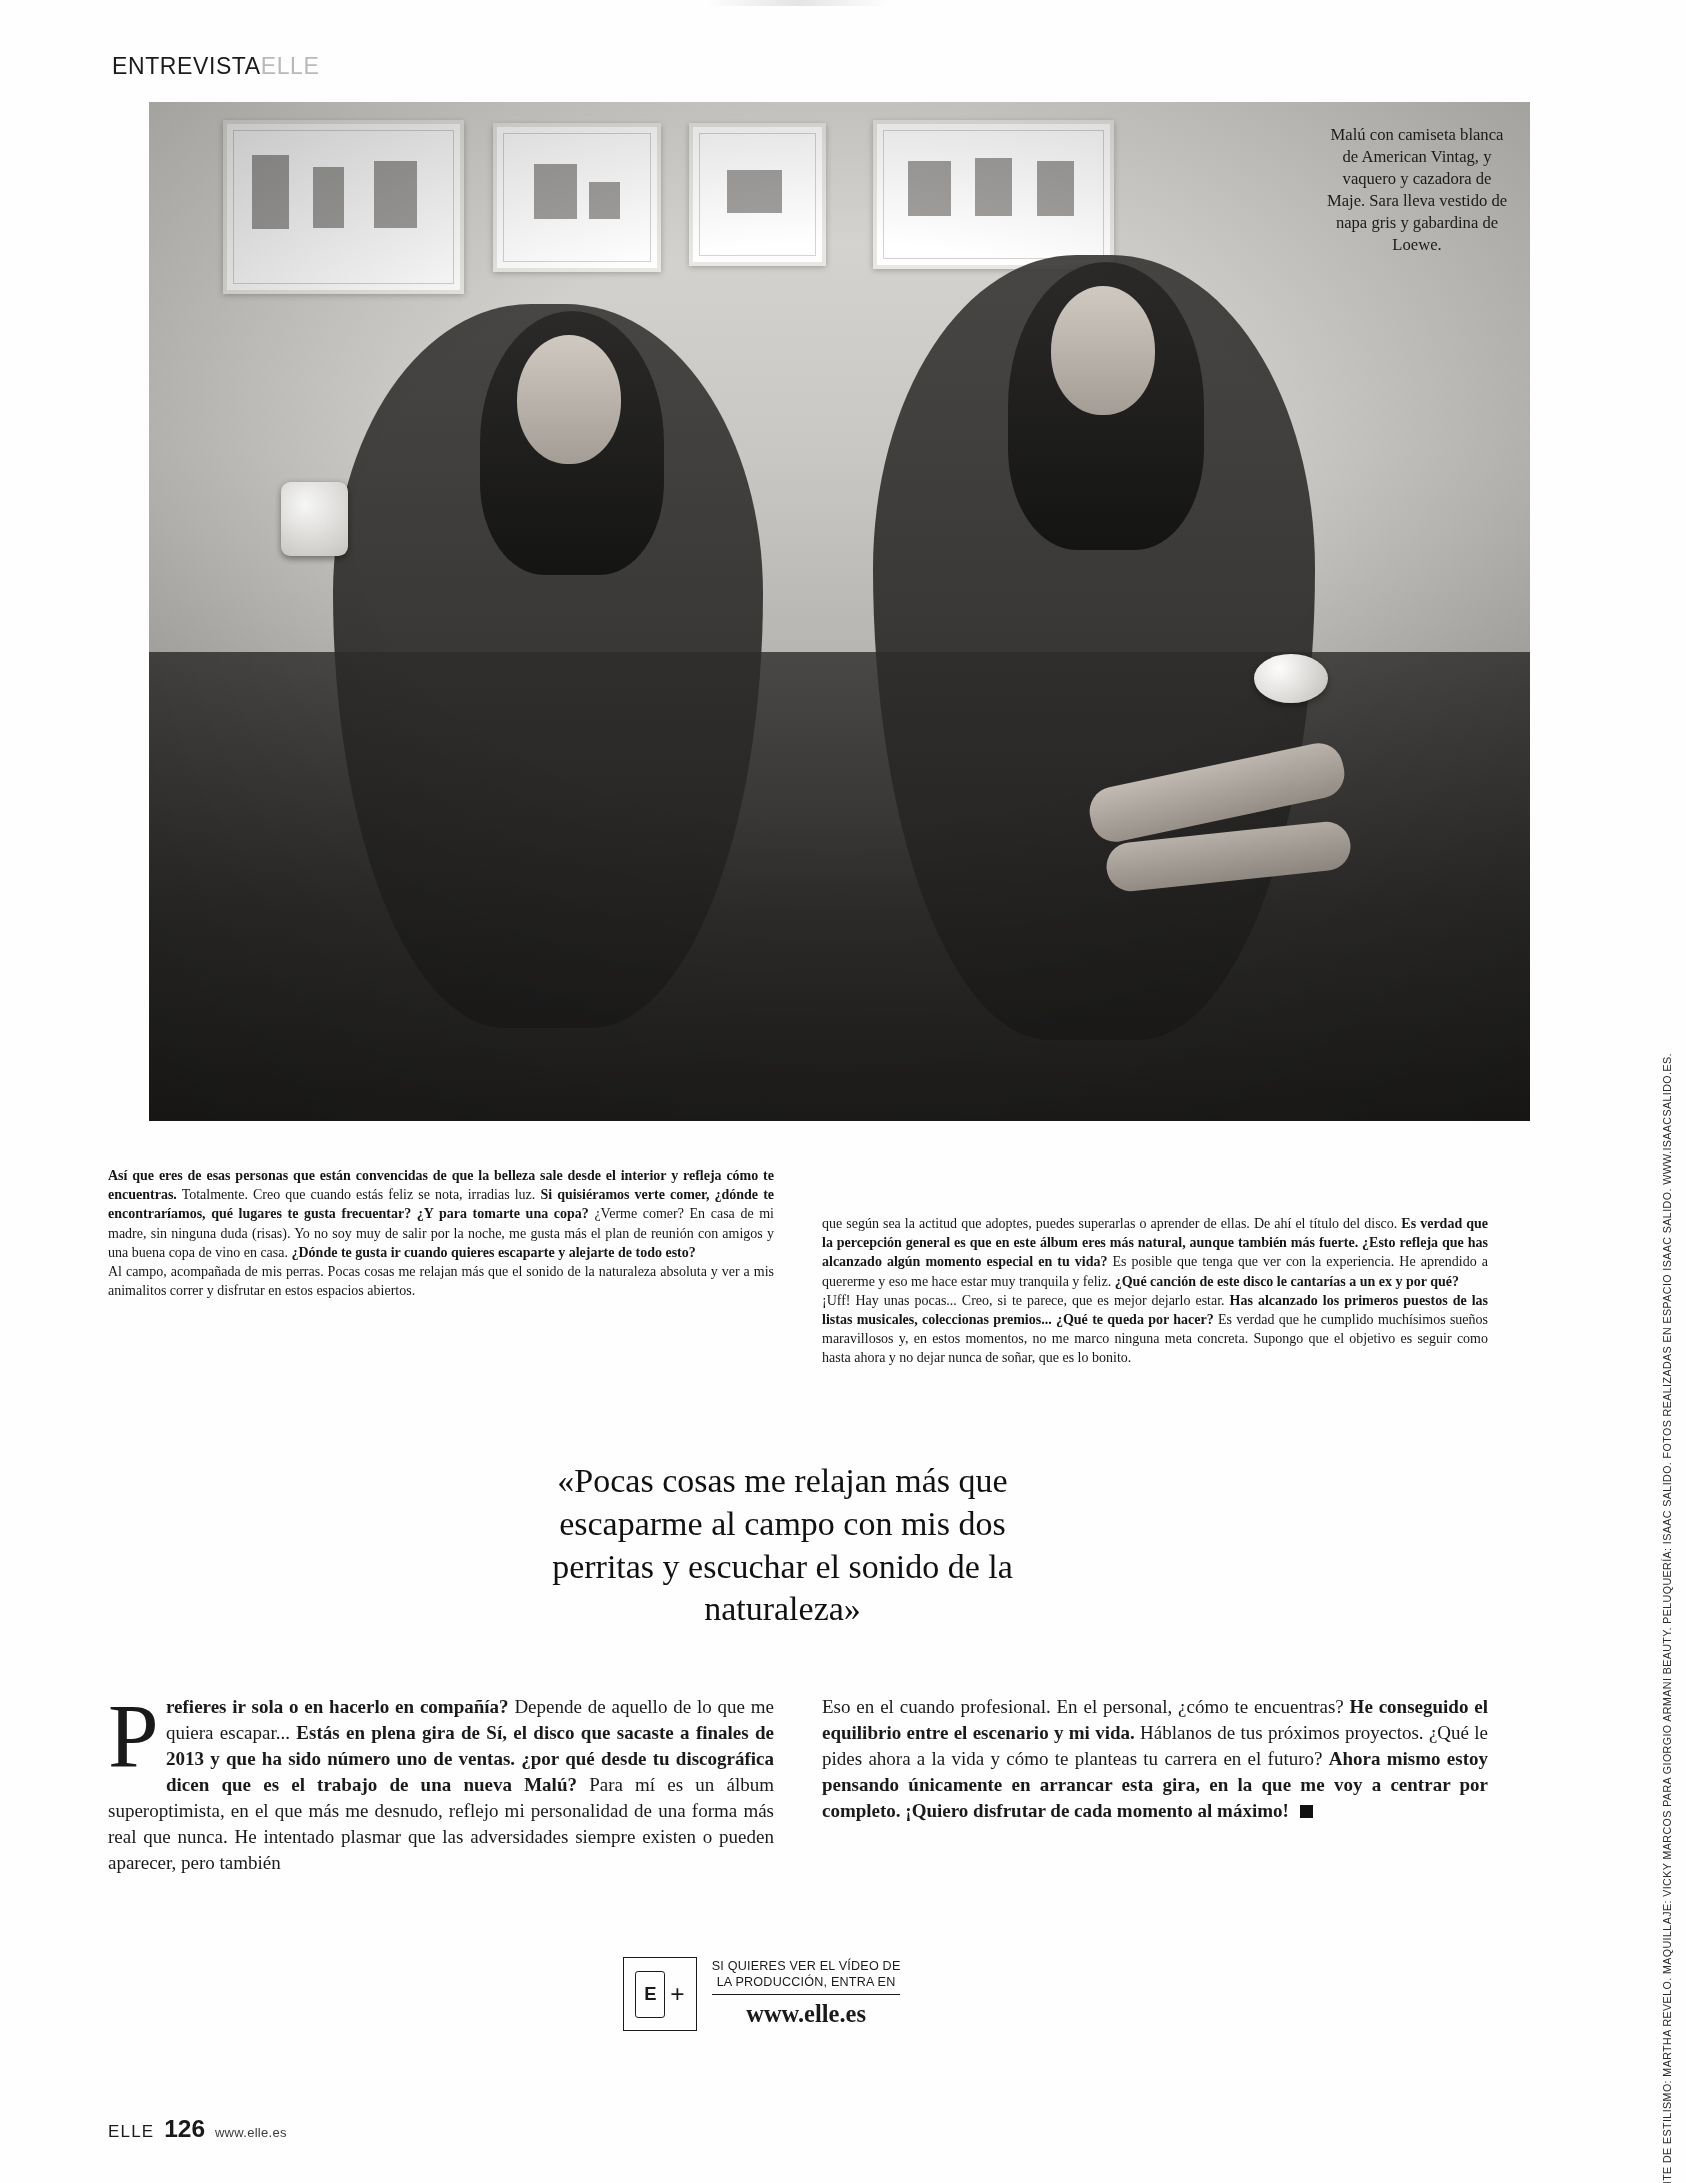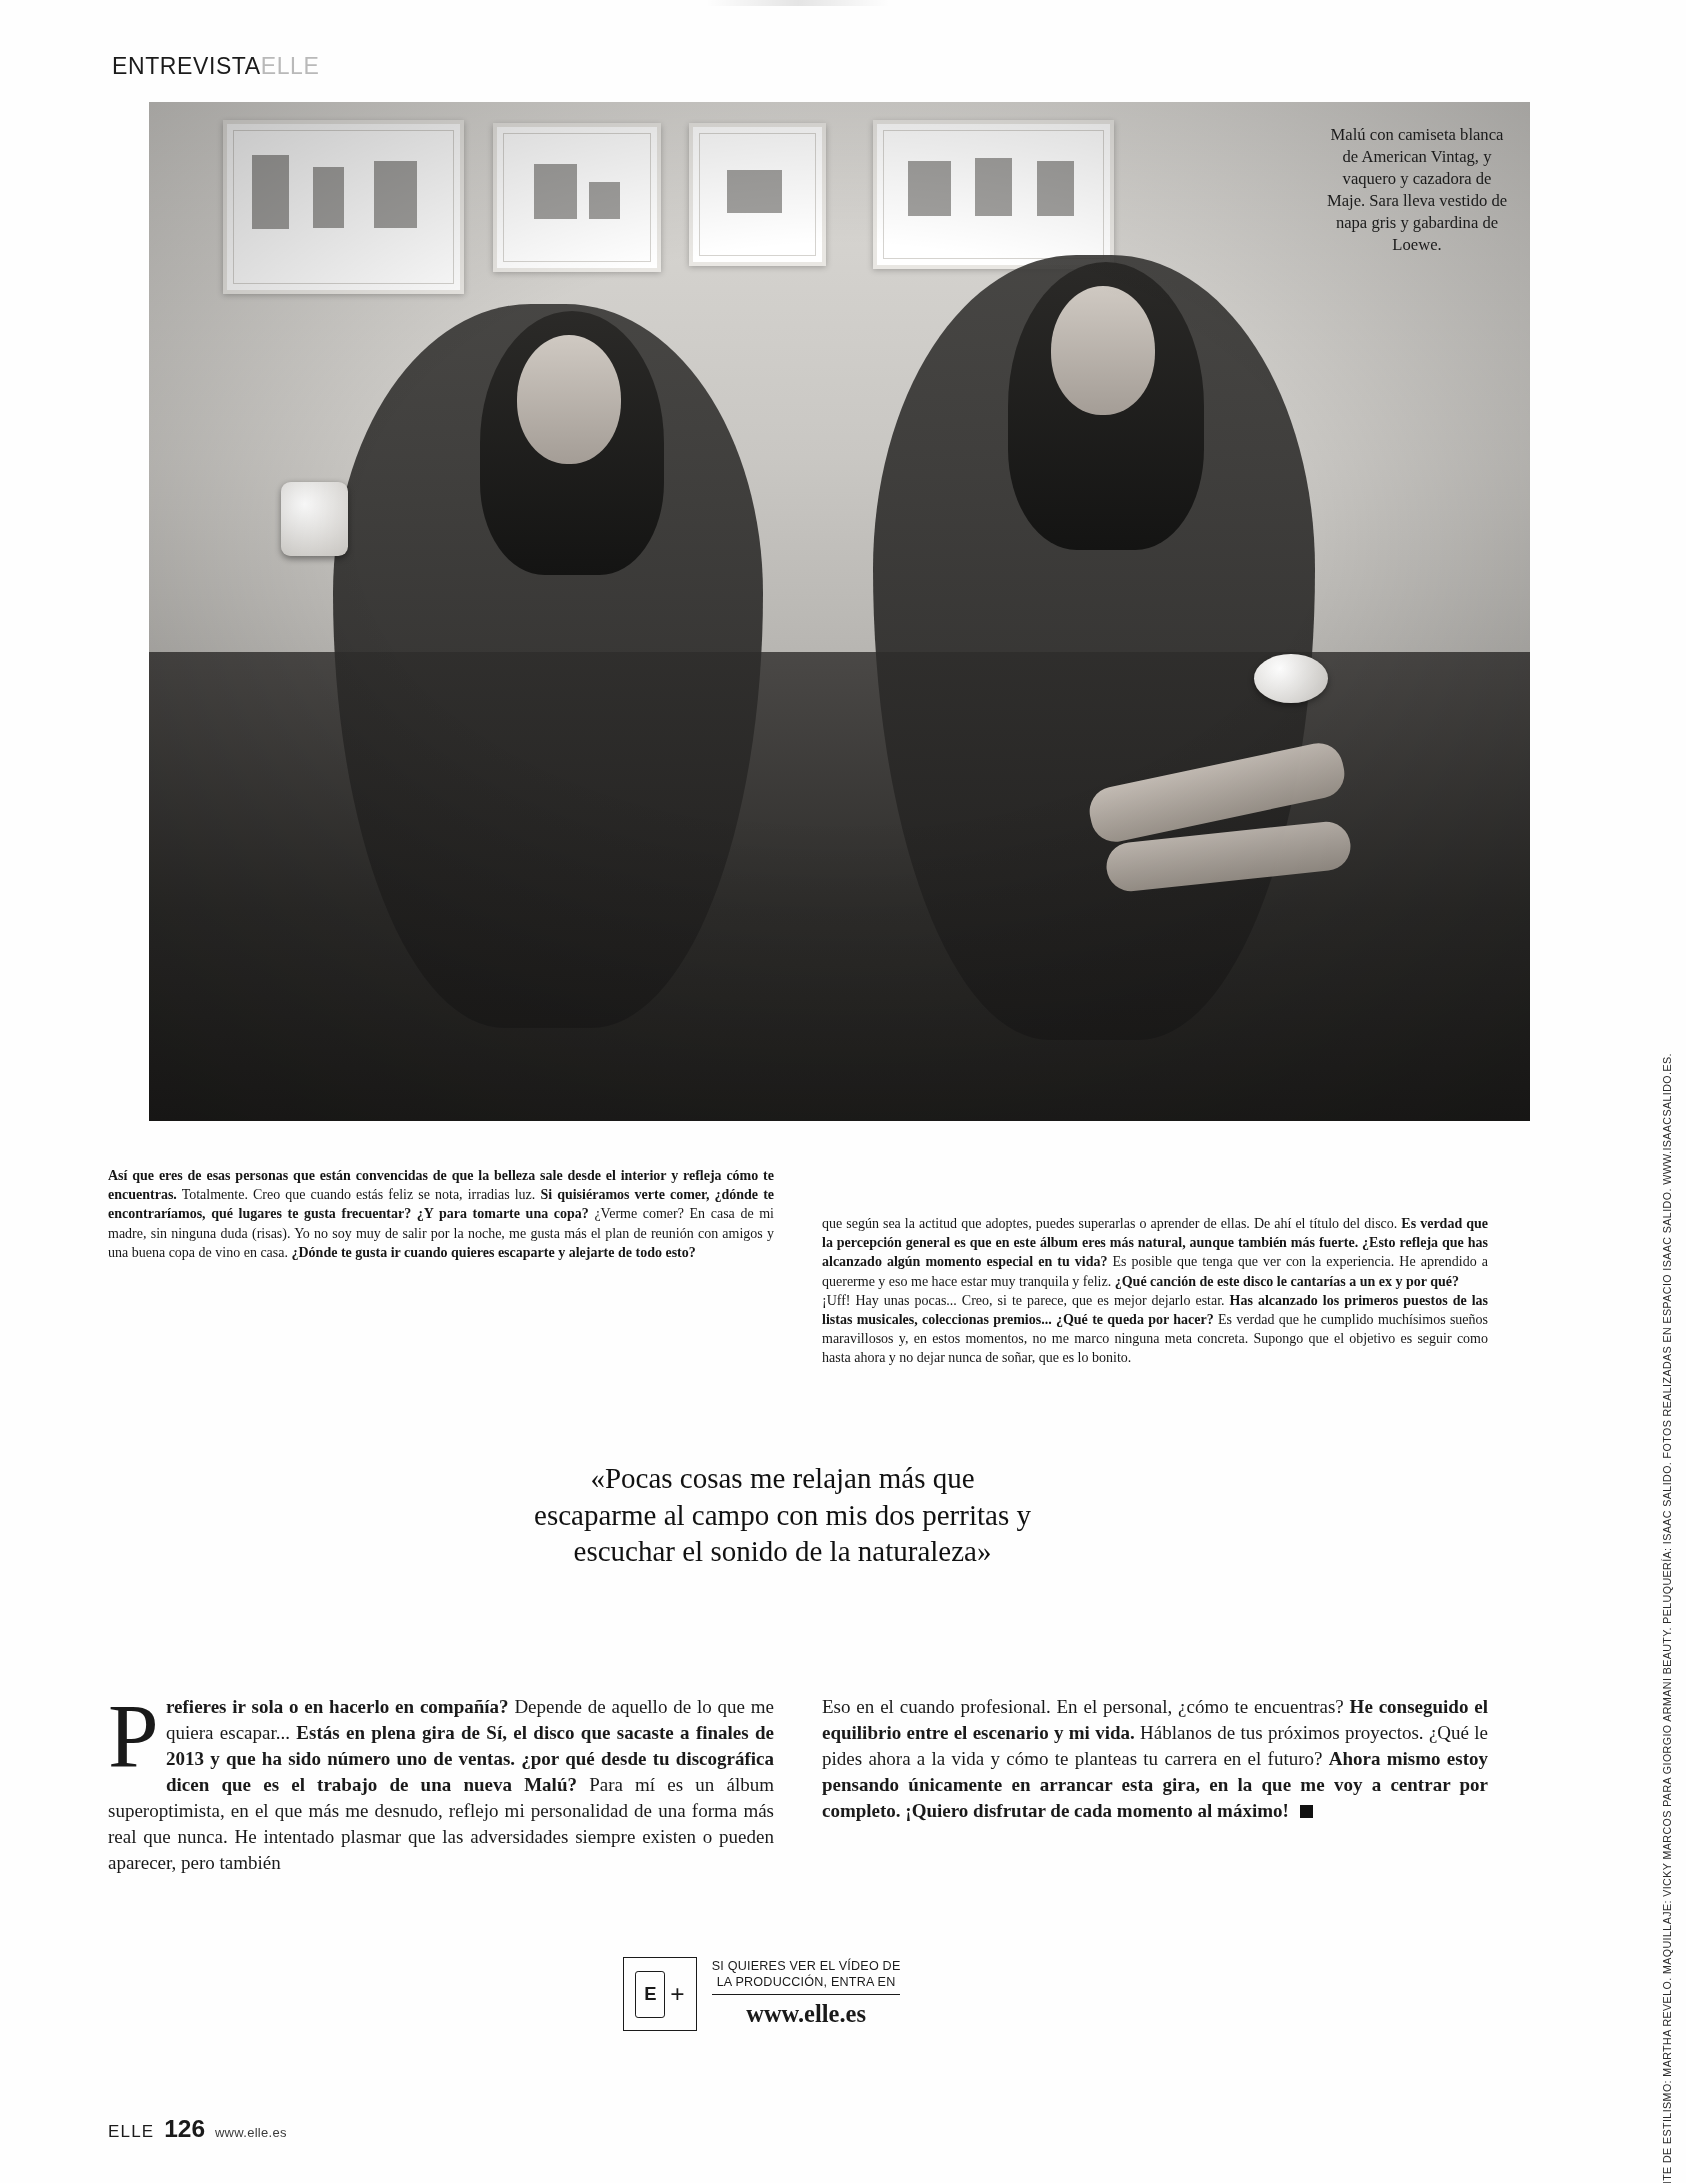--- a/index.html
+++ b/index.html
@@ -172,21 +172,21 @@
   .a { font-weight: normal; }
   p.para { margin: 0 0 0 0; }
 
   
   .pullquote {
     position: absolute;
     left: 528px;
     top: 1460px;
     width: 509px;
     text-align: center;
-    font-size: 29px;
+    font-size: 34px;
     line-height: 1.26;
     color: #111;
   }
 
   
   .dropcap-block {
     position: absolute;
     left: 108px;
     top: 1694px;
     width: 666px;
@@ -355,20 +355,23 @@
   <div class="side-credits">AYUDANTE DE ESTILISMO: MARTHA REVELO. MAQUILLAJE: VICKY MARCOS PARA GIORGIO ARMANI BEAUTY. PELUQUERÍA: ISAAC SALIDO. FOTOS REALIZADAS EN ESPACIO ISAAC SALIDO. WWW.ISAACSALIDO.ES.</div>
 
   <div class="col col-left">
     <p class="para">
       <span class="q">Así que eres de esas personas que están convencidas de que la belleza sale desde el interior y refleja cómo te encuentras.</span>
       <span class="a">Totalmente. Creo que cuando estás feliz se nota, irradias luz.</span>
       <span class="q">Si quisiéramos verte comer, ¿dónde te encontraríamos, qué lugares te gusta frecuentar? ¿Y para tomarte una copa?</span>
       <span class="a">¿Verme comer? En casa de mi madre, sin ninguna duda (risas). Yo no soy muy de salir por la noche, me gusta más el plan de reunión con amigos y una buena copa de vino en casa.</span>
       <span class="q">¿Dónde te gusta ir cuando quieres escaparte y alejarte de todo esto?</span>
     </p>
+    <p class="para" style="margin-top:0;">
+      <span class="a">Al campo, acompañada de mis perras. Pocas cosas me relajan más que el sonido de la naturaleza absoluta y ver a mis animalitos correr y disfrutar en estos espacios abiertos.</span>
+    </p>
   </div>
 
   <div class="col col-right">
     <p class="para">
       <span class="a">que según sea la actitud que adoptes, puedes superarlas o aprender de ellas. De ahí el título del disco.</span>
       <span class="q">Es verdad que la percepción general es que en este álbum eres más natural, aunque también más fuerte. ¿Esto refleja que has alcanzado algún momento especial en tu vida?</span>
       <span class="a">Es posible que tenga que ver con la experiencia. He aprendido a quererme y eso me hace estar muy tranquila y feliz.</span>
       <span class="q">¿Qué canción de este disco le cantarías a un ex y por qué?</span>
     </p>
     <p class="para" style="text-indent:0;">

